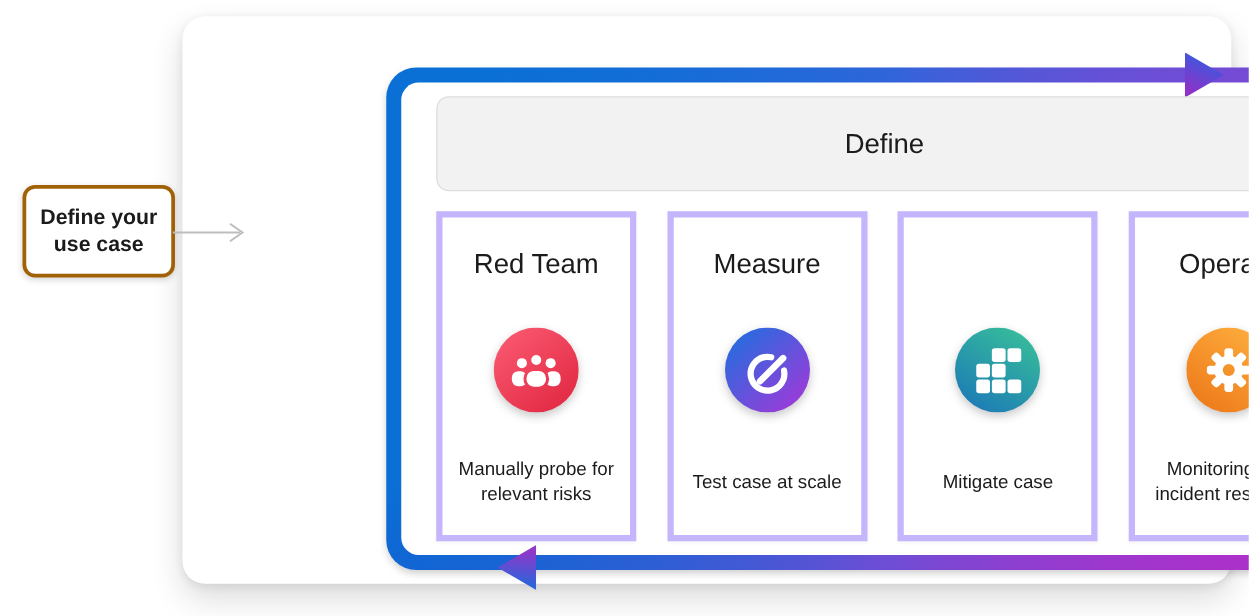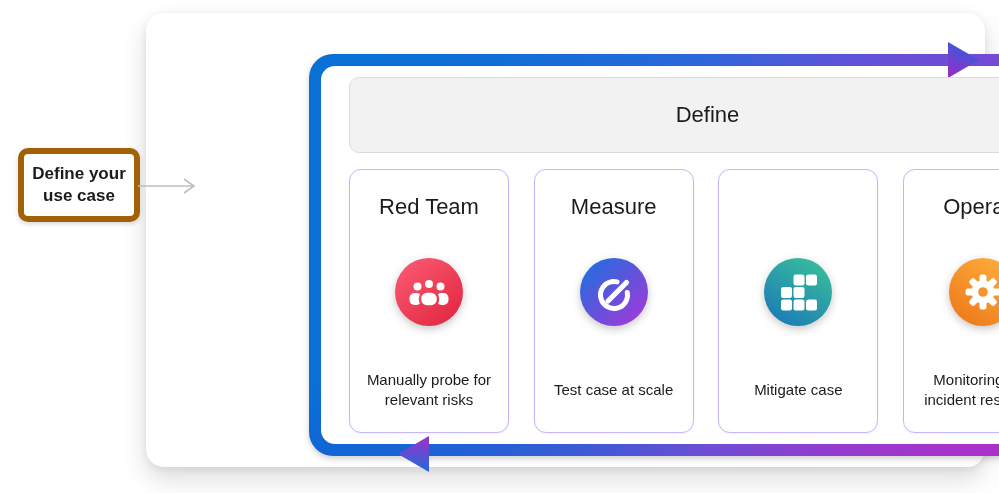--- a/index.html
+++ b/index.html
@@ -48,41 +48,41 @@
     box-sizing:border-box;
     display:flex;align-items:center;justify-content:center;
     font-size:22px;
   }
   .cards-row{
     position:absolute;left:203px;top:156px;width:714px;height:264px;
     display:flex;justify-content:space-between;
   }
   .stage-card{
     width:160px;height:264px;background:#ffffff;
-    border:1px solid #c4b5fd;border-radius:12px;box-sizing:border-box;
+    border:5px solid #c4b5fd;border-radius:0;box-sizing:border-box;
     box-shadow:0 1px 3px rgba(0,0,0,.05);
     position:relative;
   }
   .stage-title{
     position:absolute;top:24px;left:0;width:100%;
     text-align:center;font-size:22px;
   }
   .stage-icon{
     position:absolute;top:88px;left:50%;margin-left:-34px;
     width:68px;height:68px;
     filter:drop-shadow(0 3px 4px rgba(0,0,0,.22));
   }
   .stage-desc{
     position:absolute;bottom:20px;left:8px;right:8px;height:44px;
     display:flex;align-items:center;justify-content:center;
     text-align:center;font-size:15px;line-height:1.35;
   }
   .define-box{
     position:absolute;left:18px;top:148px;width:122px;height:74px;
-    background:#ffffff;border:6px solid #a16207;border-radius:10px;
+    background:#ffffff;border:3px solid #a16207;border-radius:10px;
     box-sizing:border-box;box-shadow:0 2px 5px rgba(0,0,0,.16);
     display:flex;align-items:center;justify-content:center;
     text-align:center;font-size:17px;font-weight:600;line-height:1.3;
     z-index:5;
   }
   .connector{position:absolute;left:138px;top:176px;width:64px;height:20px;z-index:6;}
 </style>
 </head>
 <body>
 

